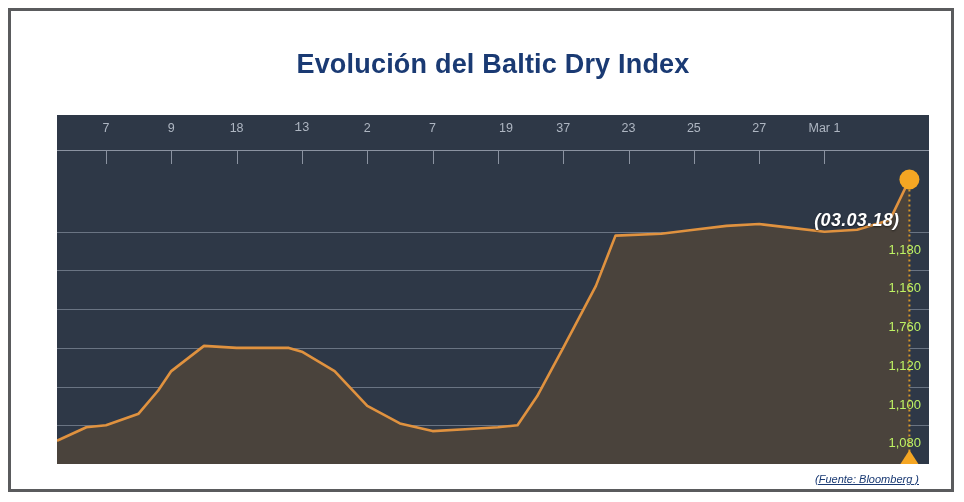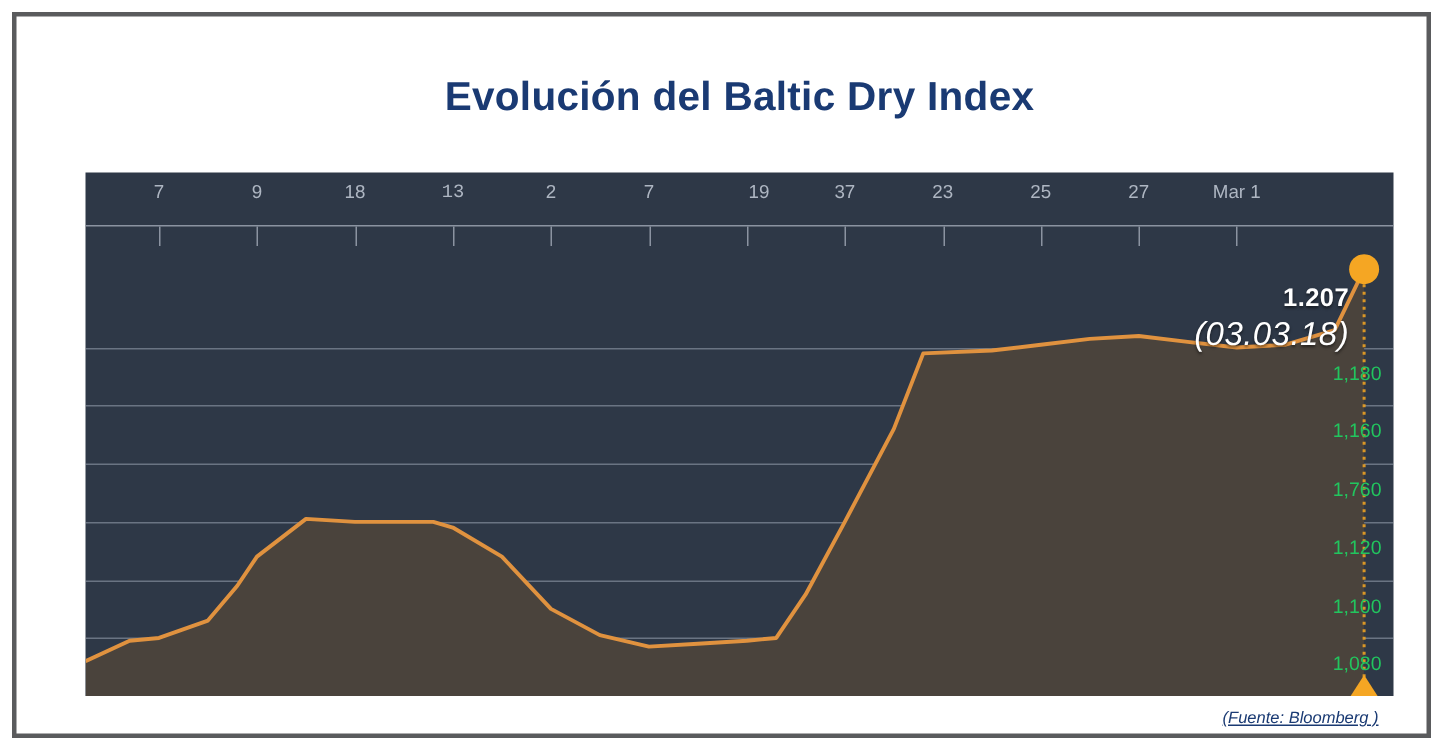--- a/index.html
+++ b/index.html
@@ -56,39 +56,39 @@
     position:absolute;left:0;top:49px;width:872px;height:300px;
   }
   .gridline{
     position:absolute;left:0;width:872px;height:1px;
     background:rgba(190,200,214,0.42);
   }
   .ylab{
     position:absolute;
     right:8px;
     font-size:13px;
-    color:#22c55e;
+    color:#bef264;
     transform:translateY(-50%);
     white-space:nowrap;
   }
   .svg-layer{
     position:absolute;left:0;top:0;width:872px;height:300px;
   }
   .annot{
     position:absolute;
     color:#ffffff;
     text-align:right;
     white-space:nowrap;
     text-shadow:0 1px 2px rgba(0,0,0,0.55);
   }
   .annot-value{
     font-size:17px;font-weight:700;letter-spacing:0.3px;
   }
   .annot-date{
-    font-size:22px;font-weight:400;font-style:italic;letter-spacing:0.3px;
+    font-size:18px;font-weight:700;font-style:italic;letter-spacing:0.3px;
   }
   .source{
     position:absolute;
     right:32px;bottom:4px;
     font-size:11px;
     font-style:italic;
     color:#1a3a73;
     text-decoration:underline;
   }
 </style>
@@ -137,21 +137,20 @@
           <div class="ylab" style="top: 84.7419px;">1,180</div>
           <div class="ylab" style="top: 123.452px; text-align: right;">1,160</div>
           <div class="ylab" style="top: 162.161px;">1,760</div>
           <div class="ylab" style="top: 200.871px;">1,120</div>
           <div class="ylab" style="top: 239.581px;">1,100</div>
           <div class="ylab" style="top: 278.29px;">1,080</div>
         </div>
       <div id="marker-layer"></div>
     </div>
 
-    <div class="annot annot-value" id="annot-value" style="left: 692.404px; width: 150px; top: 74.4839px;">1.207</div>
     <div class="annot annot-date" id="annot-date" style="left: 692.404px; width: 150px; top: 95.4839px;">(03.03.18)</div>
 
   <div class="tick" style="left: 48.9888px;"></div>
       <div class="tick" style="left: 114.307px;"></div>
       <div class="tick" style="left: 179.625px;"></div>
       <div class="tick" style="left: 244.944px;"></div>
       <div class="tick" style="left: 310.262px;"></div>
       <div class="tick" style="left: 375.581px;"></div>
       <div class="tick" style="left: 440.899px;"></div>
       <div class="tick" style="left: 506.217px;"></div>

